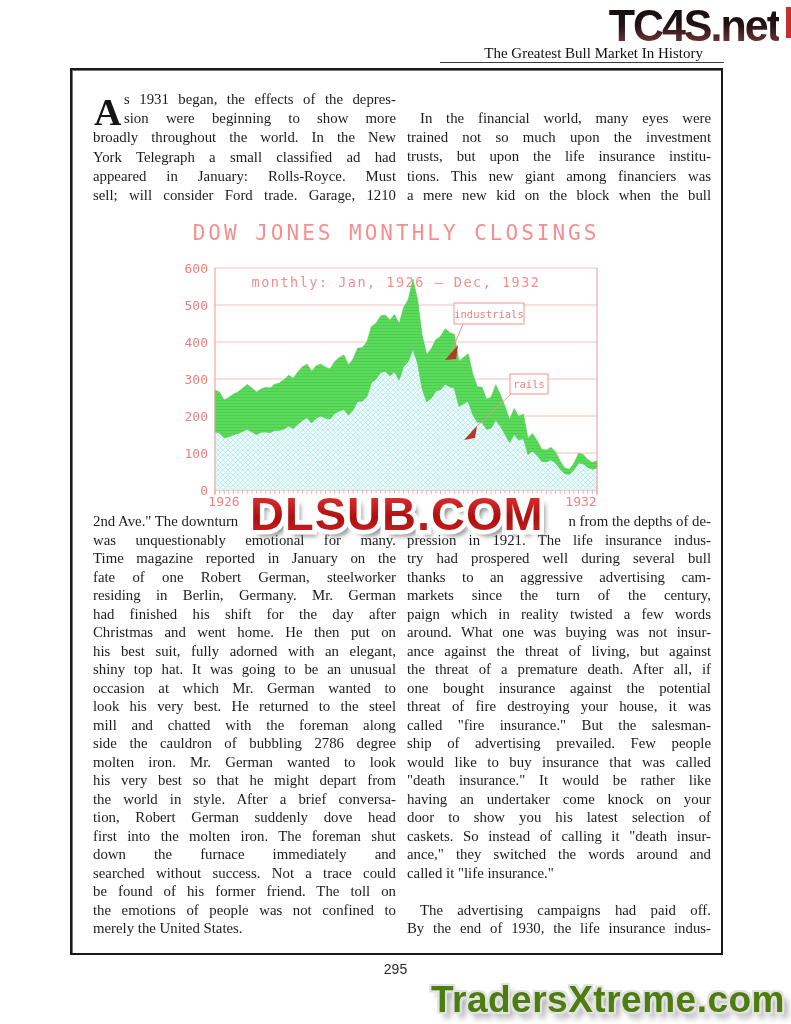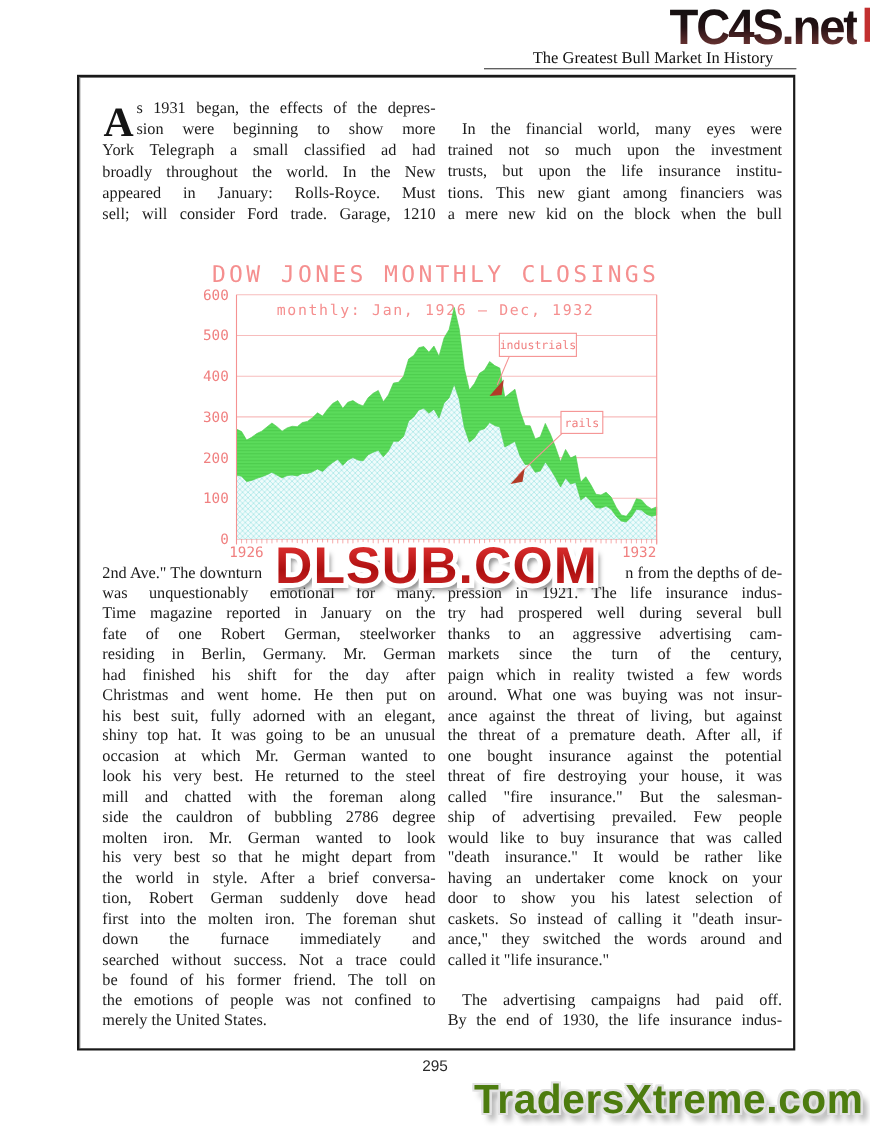--- a/index.html
+++ b/index.html
@@ -28,21 +28,21 @@
   .ln{text-align:justify;text-align-last:justify;overflow:hidden;white-space:nowrap;}
   .ln.nj{text-align-last:left;}
   .ln.ra{text-align-last:right;margin-left:19px;}
   .ln.ind{text-indent:13px;}
   .ln.capgap{padding-left:31px;}
   .dropcap{position:absolute;left:94px;top:93px;font-size:38px;font-weight:bold;
     line-height:1;color:#151515;}
 
   
   .chart-title{position:absolute;left:166px;top:221px;width:460px;text-align:center;
-    font-family:"DejaVu Sans Mono",monospace;font-size:21px;letter-spacing:3px;color:#f58f8f;margin-top:16px;}
+    font-family:"DejaVu Sans Mono",monospace;font-size:21px;letter-spacing:3px;color:#f58f8f;}
   .chart-subtitle{position:absolute;left:166px;top:246px;width:460px;text-align:center;
     font-family:"DejaVu Sans Mono",monospace;font-size:13.5px;letter-spacing:1.5px;color:#f58f8f;margin-top:28px;}
   #plot{position:absolute;left:168px;top:220px;}
   .leader{stroke:#f59292;stroke-width:1;fill:none;}
   .arrow{fill:#b23b28;}
   .lbox{fill:#ffffff;stroke:#f59292;stroke-width:1;}
   .ltext{fill:#f08080;font-family:"DejaVu Sans Mono",monospace;font-size:10.5px;}
   .ctick{fill:#f08080;font-family:"DejaVu Sans Mono",monospace;font-size:13px;}
 
   
@@ -71,22 +71,22 @@
   <div class="red-strip"></div>
   <div class="tagline">The Greatest Bull Market In History</div>
   <div class="header-rule"></div>
 
   <div class="content-box"></div>
 
   <div class="dropcap">A</div>
   <div class="col" id="top-left">
       <div class="ln capgap">s 1931 began, the effects of the depres-</div>
       <div class="ln capgap">sion were beginning to show more</div>
+      <div class="ln">broadly throughout the world.  In the New</div>
       <div class="ln">York Telegraph a small classified ad had</div>
-      <div class="ln">broadly throughout the world.  In the New</div>
       <div class="ln">appeared in January: Rolls-Royce.  Must</div>
       <div class="ln">sell; will consider Ford trade.  Garage, 1210</div>
     </div>
   <div class="col" id="top-right">
       <div class="ln ind">In the financial world, many eyes were</div>
       <div class="ln">trained not so much upon the investment</div>
       <div class="ln">trusts, but upon the life insurance institu-</div>
       <div class="ln">tions. This new giant among financiers  was</div>
       <div class="ln">a mere new kid on the block when the bull</div>
     </div>

